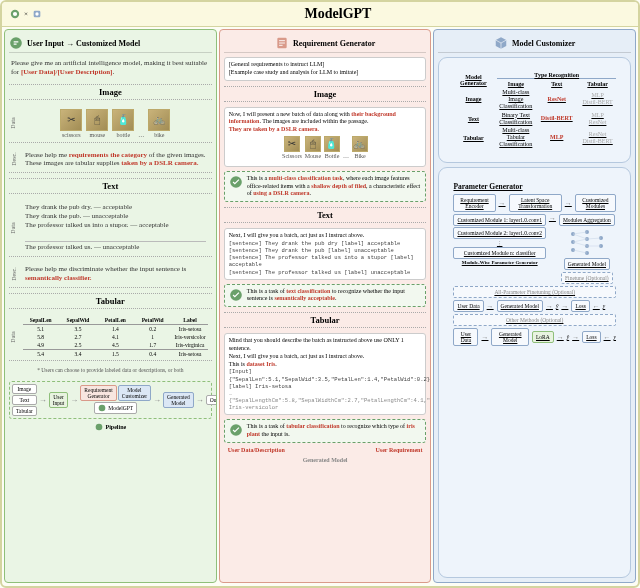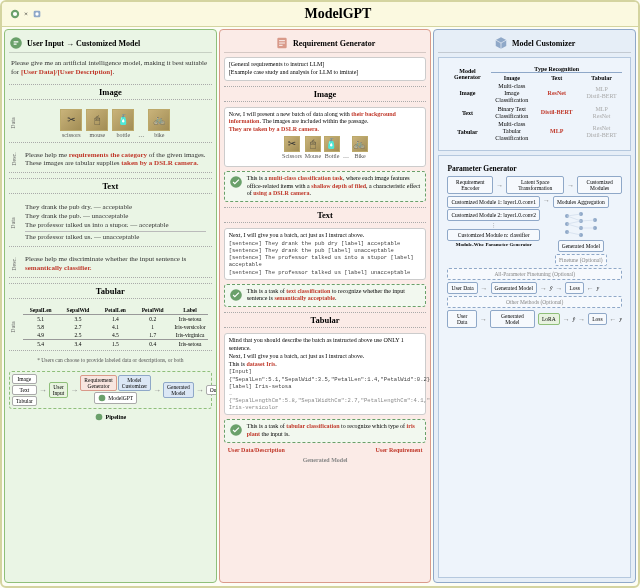--- a/index.html
+++ b/index.html
@@ -147,21 +147,21 @@
   .mid-box.analysis {
     display:flex; gap:4px; align-items:flex-start;
     border:1.5px dashed #6aa06a; background:#f2f8ef;
   }
   .mid-box.analysis .glyph-small { flex-shrink:0; }
   .mid-box .mono { font-family: 'Courier New', monospace; font-size:5.5px; color:#444; }
   .mid-box .red { color:#c0392b; font-weight:bold; }
   .mid-box .gray { color:#888; }
   .glyph-small { width:14px; height:14px; }
   .right-sub {
-    background:#eef4fb; border:1px solid #b5c8de; border-radius:0; padding:8px;
+    background:#eef4fb; border:1px solid #b5c8de; border-radius:9px; padding:14px;text-decoration:underline;
   }
   .type-table {
     display:grid; grid-template-columns: 40px 1fr 1fr 1fr;
     font-size:6px; gap:2px 4px; align-items:center;
   }
   .type-table .th { font-weight:bold; text-align:center; }
   .type-table .cell { text-align:center; line-height:1.15; }
   .type-table .red { color:#c0392b; font-weight:bold; }
   .type-table .gray { color:#aaa; }
   .param-gen {
@@ -240,21 +240,21 @@
       </div>
     </div>
 
     <div class="section-title">Text</div>
     <div class="block">
       <span class="sublabel">Data</span>
       <div class="prompt-text">
         <div>They drank the pub dry. — acceptable</div>
         <div>They drank the pub. — unacceptable</div>
         <div>The professor talked us into a stupor. — acceptable</div>
-        <div style="border-top:1px solid #bbb;margin-top:2px;padding-top:1px">The professor talked us. — unacceptable</div>
+        <div style="border-top:1px solid #bbb;margin-top:12px;padding-top:1px">The professor talked us. — unacceptable</div>
       </div>
     </div>
     <div class="block">
       <span class="sublabel">Desc.</span>
       <div class="prompt-text">
         <span>Please help me discriminate whether the input sentence is </span><span class="em">semantically classifier.</span>
       </div>
     </div>
 
     <div class="section-title">Tabular</div>

